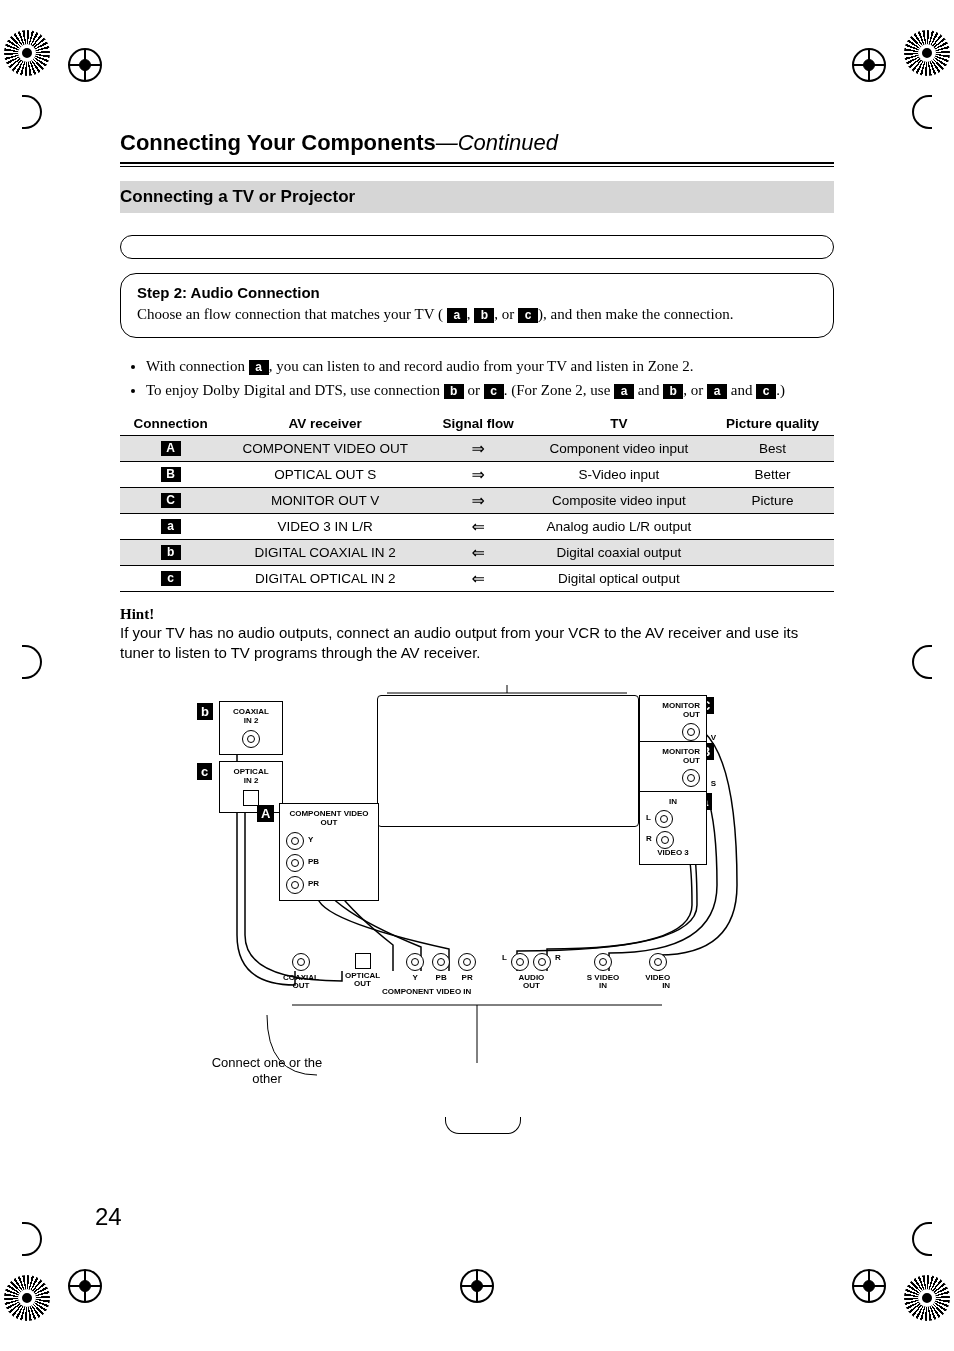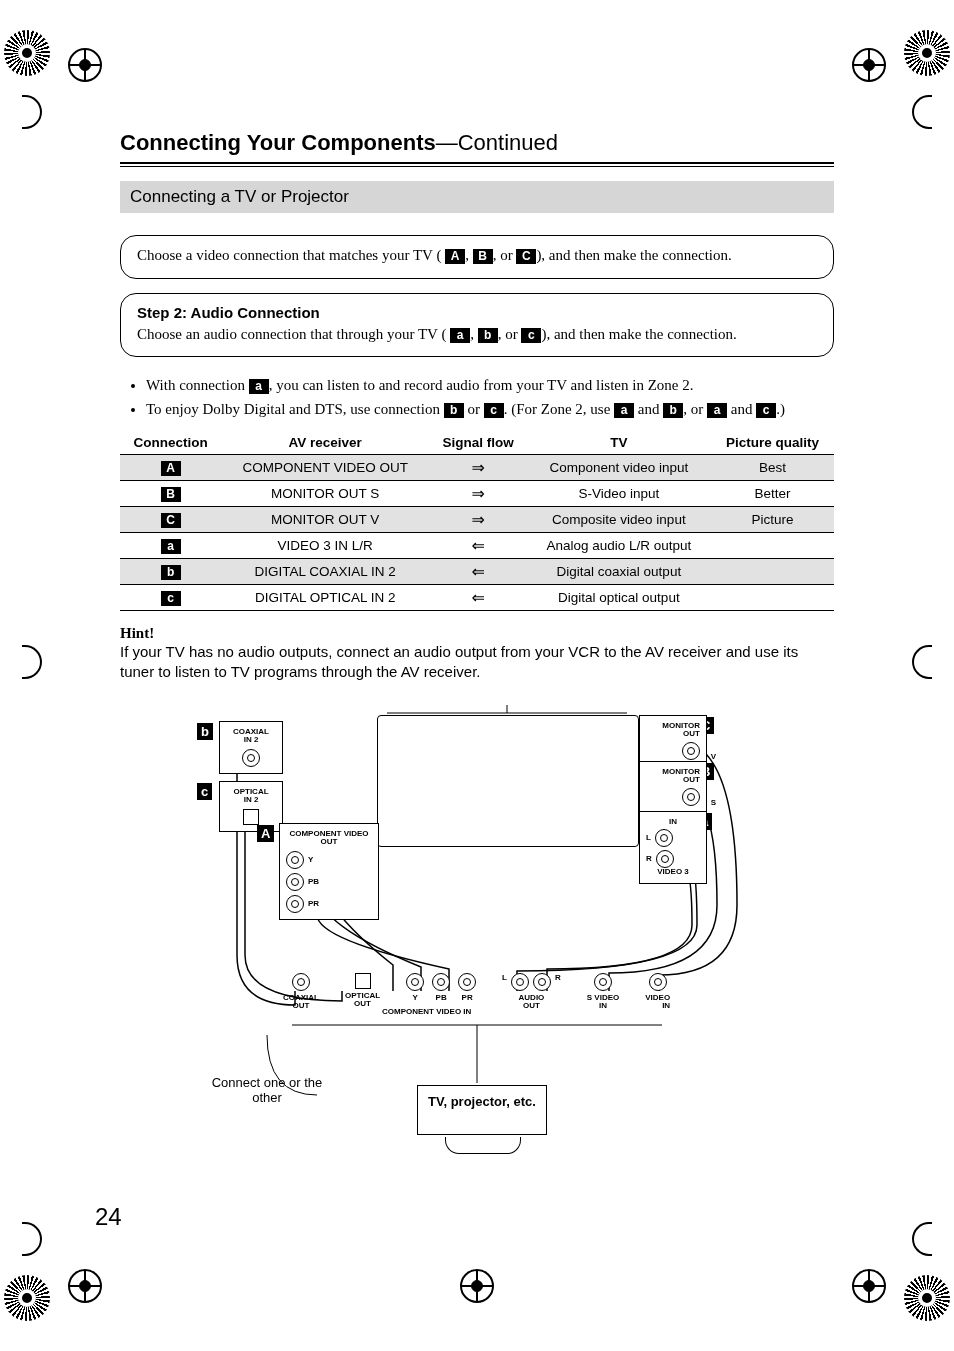--- a/index.html
+++ b/index.html
@@ -18,32 +18,32 @@
     box-sizing: border-box;
     padding: 130px 120px 0 120px;
   }
 
   .header-line {
     font-size: 22px;
     font-family: Arial, Helvetica, sans-serif;
     margin-bottom: 6px;
   }
   .header-line .bold { font-weight: bold; }
-  .header-line .ital { font-weight: normal; }
+  .header-line .ital { font-style: italic; font-weight: normal; }
   .rule-thick {
     height: 5px;
     background: linear-gradient(to bottom, #000 0, #000 2px, #fff 2px, #fff 4px, #000 4px, #000 5px);
   }
 
   .section-bar {
     margin-top: 14px;
     background: #d6d6d6;
-    padding: 6px 10px;
-    font-family: Arial, Helvetica, sans-serif;
-    font-weight: normal;
+    padding: 6px 0;
+    font-family: Arial, Helvetica, sans-serif;
+    font-weight: bold;
     font-size: 17px;
   }
 
   .step-box {
     border: 1.2px solid #000;
     border-radius: 16px;
     margin-top: 22px;
     padding: 10px 16px 12px 16px;
   }
   .step-title {
@@ -291,32 +291,26 @@
   <div class="half-circle right" style="right:22px; bottom:95px;"></div>
 
   <div class="header-line">
     <span class="bold">Connecting Your Components</span><span class="ital">—Continued</span>
   </div>
   <div class="rule-thick"></div>
 
   <div class="section-bar">Connecting a TV or Projector</div>
 
   <div class="step-box">
-    <div class="step-body">
-      <span>Choose a video connection that matches your TV (</span>
-      <span class="badge">A</span>,
-      <span class="badge">B</span>, or
-      <span class="badge">C</span><span>), and then make the connection.</span>
-    </div>
   </div>
 
   <div class="step-box" style="margin-top:14px;">
     <div class="step-title">Step 2: Audio Connection</div>
     <div class="step-body">
-      <span>Choose an audio connection that through your TV (</span>
+      <span>Choose an flow connection that matches your TV (</span>
       <span class="badge">a</span>,
       <span class="badge">b</span>, or
       <span class="badge">c</span><span>), and then make the connection.</span>
     </div>
   </div>
 
   <ul class="bullets">
     <li>
       <span>With connection </span><span class="badge">a</span><span>, you can listen to and record audio from your TV and listen in Zone 2.</span>
     </li>
@@ -338,21 +332,21 @@
     <tbody>
       <tr class="shade">
         <td><span class="badge">A</span></td>
         <td>COMPONENT VIDEO OUT</td>
         <td class="arrow">⇒</td>
         <td>Component video input</td>
         <td>Best</td>
       </tr>
       <tr>
         <td><span class="badge">B</span></td>
-        <td>MONITOR OUT S</td>
+        <td>OPTICAL OUT S</td>
         <td class="arrow">⇒</td>
         <td>S-Video input</td>
         <td>Better</td>
       </tr>
       <tr class="shade">
         <td><span class="badge">C</span></td>
         <td>MONITOR OUT V</td>
         <td class="arrow">⇒</td>
         <td>Composite video input</td>
         <td>Picture</td>
@@ -517,18 +511,17 @@
       <div class="jack-col">
         <div class="jack"></div>
         <div class="jack-label" style="white-space:pre-line;text-align:right;">VIDEO
 IN</div>
       </div>
     </div>
     <div class="jack-label" style="position:absolute; left:185px; top:300px;">COMPONENT VIDEO IN</div>
 
     <div class="connect-note">Connect one or the other</div>
 
-    <div class="tv-box">TV, projector, etc.</div>
     <div class="tv-stand"></div>
   </div>
 
   <div class="page-num">24</div>
 </div>
 
 </body></html>

